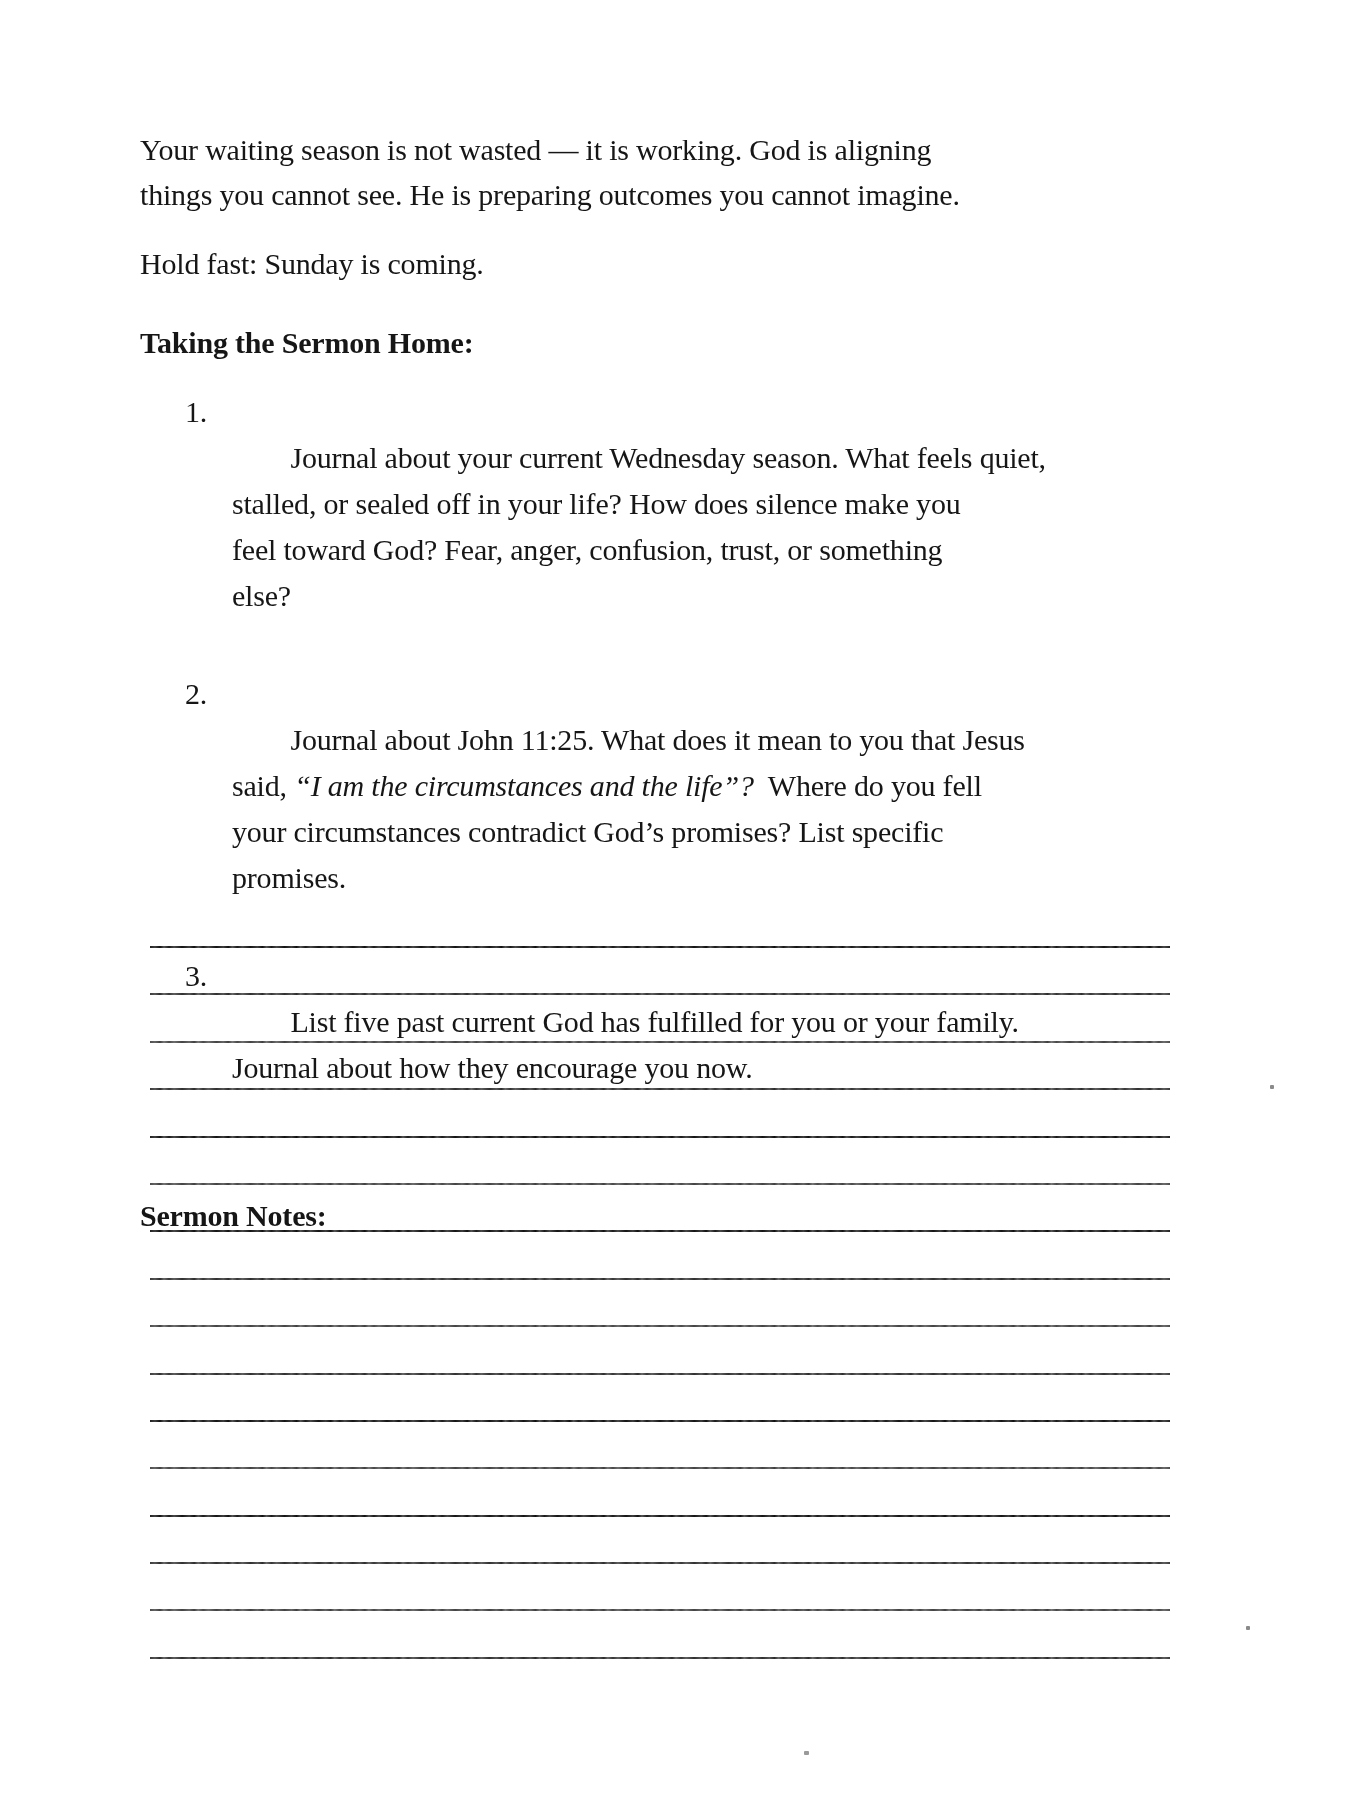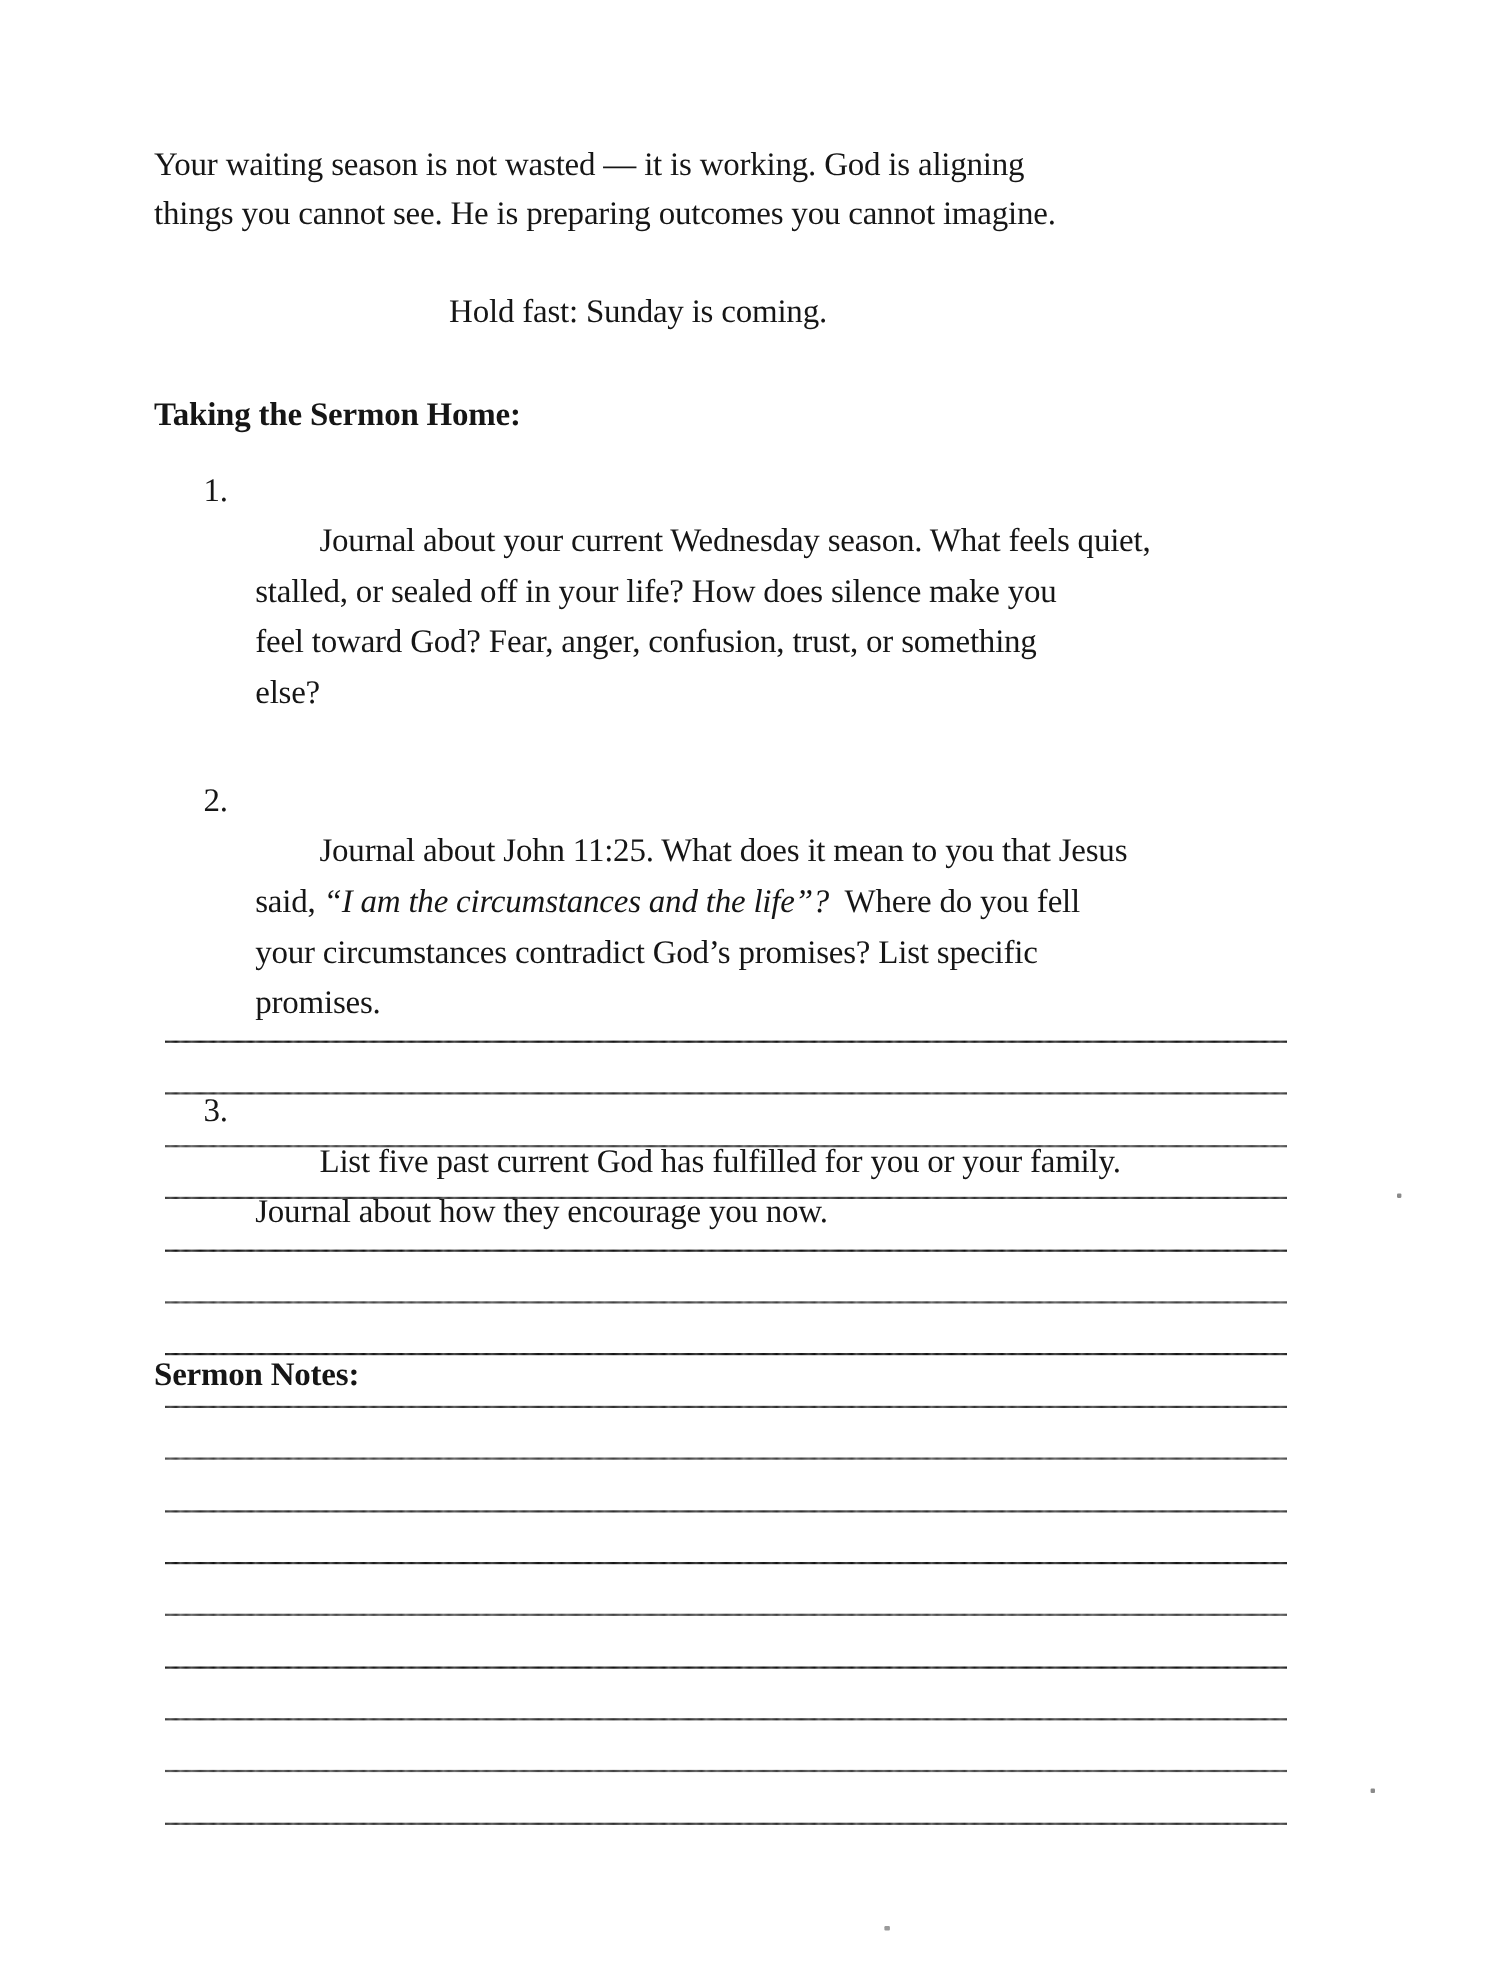--- a/index.html
+++ b/index.html
@@ -18,25 +18,25 @@
   }
   .txt {
     font-size:30px;
     line-height:45px;
     letter-spacing:-0.2px;
     white-space:pre;
     margin-top:35px;
   }
   .intro-paragraph { }
   .hold-fast {
-    margin-top:44px;
-    text-align:center;
+    margin-top:24px;
+    text-align:left;
   }
   .section-heading {
-    margin-top:48px;
+    margin-top:34px;
     font-weight:bold;
   }
   .study-list { margin-top:24px; }
   .list-item { display:flex; align-items:flex-start; }
   .list-item + .list-item { margin-top:6px; }
   .item-number {
     width:47px;
     margin-left:45px;
     flex:0 0 47px;
     font-size:30px;

